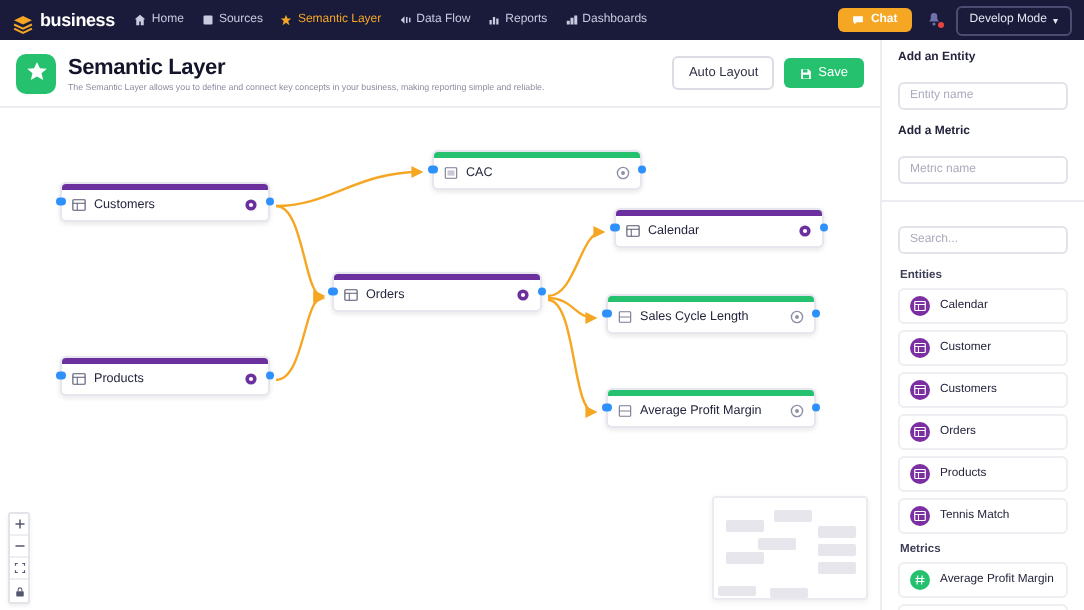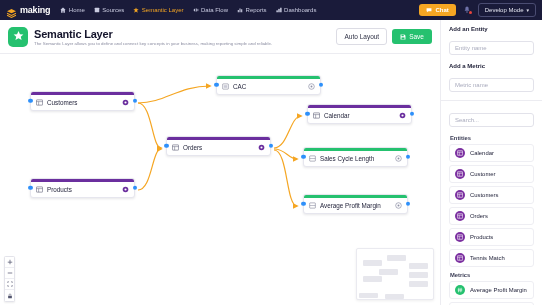--- a/index.html
+++ b/index.html
@@ -164,21 +164,21 @@
 
   <div class="topnav">
     <div class="brand">
       <span class="brand-mark">
         <svg viewBox="0 0 16 16" width="11" height="11">
           <path d="M8 1.5 1.5 4.6 8 7.7 14.5 4.6z" fill="#f5a623"></path>
           <path d="M1.5 7.6 8 10.7l6.5-3.1" fill="none" stroke="#f5a623" stroke-width="1.5"></path>
           <path d="M1.5 10.6 8 13.7l6.5-3.1" fill="none" stroke="#f5a623" stroke-width="1.5"></path>
         </svg>
       </span>
-      <span class="brand-name">making</span>
+      <span class="brand-name">business</span>
     </div>
 
     <div class="nav-items">
       <div class="nav-item">
         <span class="nav-ico">
           <svg viewBox="0 0 16 16" width="6" height="6">
               <path d="M8 1 1 7h2v8h4v-5h2v5h4V7h2z" fill="currentColor"></path>
             </svg>
         </span>
         <span>Home</span>

